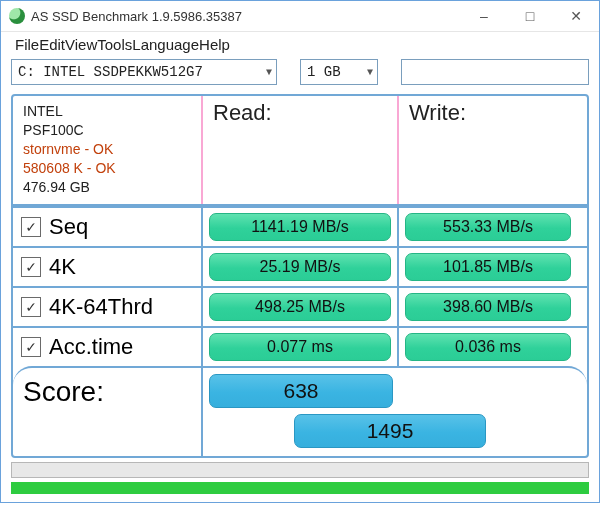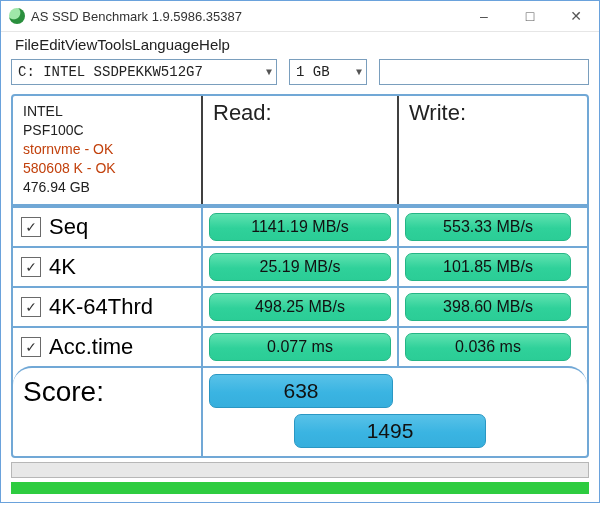--- a/index.html
+++ b/index.html
@@ -40,21 +40,21 @@
   }
   .menubar {
     display: flex;
     padding: 4px 12px 6px 14px;
     font-size: 15px;
     color: #222;
   }
   .menubar span { cursor: default; }
   .selectors {
     display: flex;
-    gap: 12px;
+    gap: 23px;
     padding: 0 10px 6px 10px;
     align-items: center;
   }
   .combo {
     font-family: Consolas, "Courier New", monospace;
     font-size: 14px;
     border: 1px solid #7a9ebd;
     background: #fff;
     height: 24px;
     display: flex; align-items: center; justify-content: space-between;
@@ -79,21 +79,21 @@
   .headrow, .row {
     display: grid;
     grid-template-columns: 188px 196px 180px;
     align-items: stretch;
   }
   .headrow { border-bottom: 2px solid #71a8d6; }
   .headcell {
     padding: 4px 0 6px 10px;
     font-size: 22px;
     color: #222;
-    border-left: 2px solid #404040;
+    border-left: 2px solid #f9a8d4;
   }
   .headcell:first-child { border-left: none; }
   .driveinfo {
     font-size: 14px;
     line-height: 1.35;
     padding: 6px 8px 8px 10px;
   }
   .driveinfo .ok { color: #c2410c; }
   .row { border-top: 2px solid #71a8d6; }
   .labelcell {

